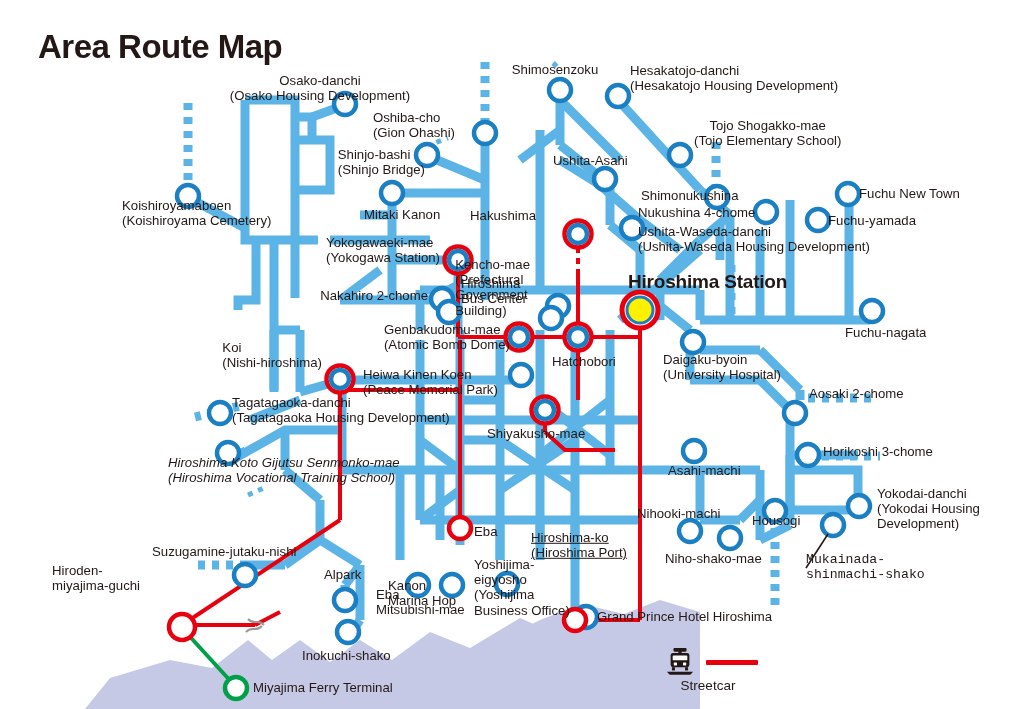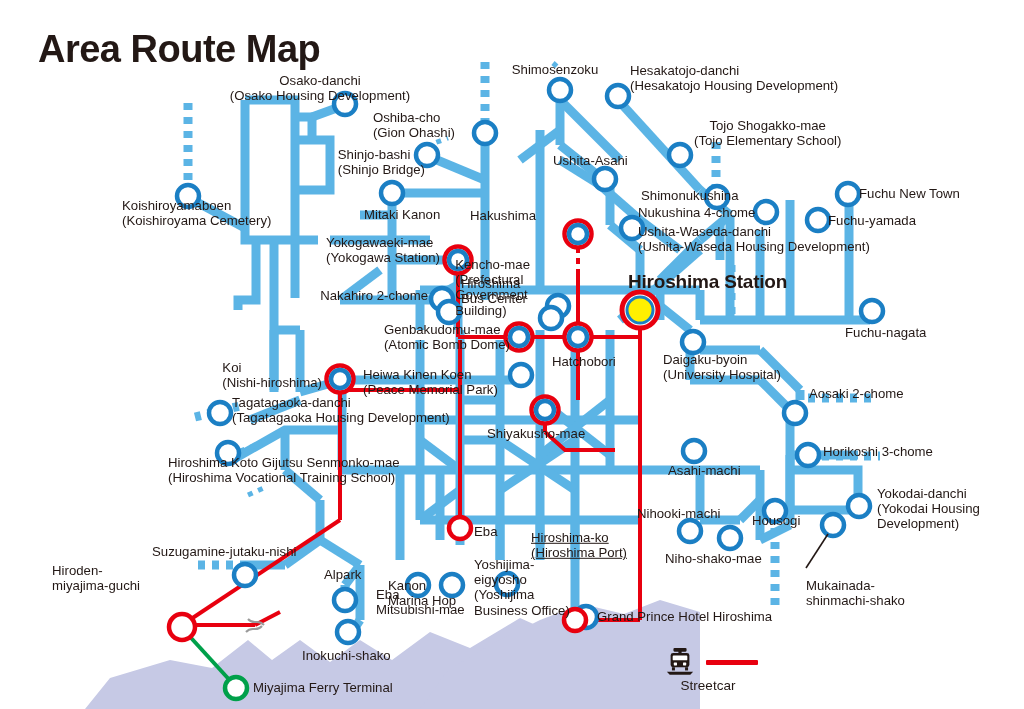--- a/index.html
+++ b/index.html
@@ -13,21 +13,21 @@
     height:709px;
     background:#ffffff;
     overflow:hidden;
   }
   #map-svg{position:absolute;left:0;top:0;width:1024px;height:709px;}
 
   
   #page-title{
     position:absolute;
     left:38px; top:28px;
-    font-size:38px;
+    font-size:33px;
     font-weight:bold;
     letter-spacing:-0.5px;
     color:#231815;
     font-family:"Liberation Sans", sans-serif;
     white-space:nowrap;
   }
 
   
   .stn-label{
     position:absolute;
@@ -372,21 +372,21 @@
       <div class="stn-label anchor-l" style="left: 364px; top: 215px;">Mitaki Kanon</div>
       <div class="stn-label anchor-l" style="left: 122px; top: 213px;">Koishiroyamaboen
 (Koishiroyama Cemetery)</div>
       <div class="stn-label anchor-r" style="left: 440px; top: 250px;">Yokogawaeki-mae
 (Yokogawa Station)</div>
       <div class="stn-label anchor-r" style="left: 428px; top: 296px;">Nakahiro 2-chome</div>
       <div class="stn-label anchor-l" style="left: 461px; top: 291px;">Hiroshima
 Bus Center</div>
       <div class="stn-label anchor-r" style="left: 510px; top: 337px;">Genbakudomu-mae
 (Atomic Bomb Dome)</div>
-      <div class="stn-label anchor-r" style="left: 322px; top: 355px; margin-top: 20px;">Koi
+      <div class="stn-label anchor-r" style="left: 322px; top: 355px;">Koi
 (Nishi-hiroshima)</div>
       <div class="stn-label anchor-l" style="left: 363px; top: 382px;">Heiwa Kinen Koen
 (Peace Memorial Park)</div>
       <div class="stn-label anchor-c" style="left: 555px; top: 70px;">Shimosenzoku</div>
       <div class="stn-label anchor-l" style="left: 630px; top: 78px;">Hesakatojo-danchi
 (Hesakatojo Housing Development)</div>
       <div class="stn-label anchor-l" style="left: 694px; top: 133px; text-align: center;">Tojo Shogakko-mae
 (Tojo Elementary School)</div>
       <div class="stn-label anchor-l" style="left: 553px; top: 161px;">Ushita-Asahi</div>
       <div class="stn-label anchor-l" style="left: 641px; top: 196px;">Shimonukushina</div>
@@ -406,27 +406,27 @@
       <div class="stn-label anchor-l" style="left: 487px; top: 434px;">Shiyakusho-mae</div>
       <div class="stn-label anchor-l" style="left: 663px; top: 367px;">Daigaku-byoin
 (University Hospital)</div>
       <div class="stn-label anchor-l" style="left: 668px; top: 471px;">Asahi-machi</div>
       <div class="stn-label anchor-l" style="left: 809px; top: 394px;">Aosaki 2-chome</div>
       <div class="stn-label anchor-l" style="left: 823px; top: 452px;">Horikoshi 3-chome</div>
       <div class="stn-label anchor-l" style="left: 877px; top: 509px;">Yokodai-danchi
 (Yokodai Housing
 Development)</div>
       <div class="stn-label anchor-l" style="left: 752px; top: 521px;">Housogi</div>
-      <div class="stn-label anchor-l" style="left: 806px; top: 593px;">Mukainada-
+      <div class="stn-label anchor-l" style="left: 806px; top: 567px; font-family: Liberation Mono, monospace;">Mukainada-
 shinmachi-shako</div>
       <div class="stn-label anchor-l" style="left: 665px; top: 559px;">Niho-shako-mae</div>
       <div class="stn-label anchor-l" style="left: 637px; top: 514px;">Nihooki-machi</div>
       <div class="stn-label anchor-l" style="left: 232px; top: 410px;">Tagatagaoka-danchi
 (Tagatagaoka Housing Development)</div>
-      <div class="stn-label anchor-l" style="left: 168px; top: 470px;">Hiroshima Koto Gijutsu Senmonko-mae
+      <div class="stn-label anchor-l" style="left: 168px; top: 470px; font-style: italic;">Hiroshima Koto Gijutsu Senmonko-mae
 (Hiroshima Vocational Training School)</div>
       <div class="stn-label anchor-l" style="left: 152px; top: 552px;">Suzugamine-jutaku-nishi</div>
       <div class="stn-label anchor-r" style="left: 140px; top: 578px;">Hiroden-
 miyajima-guchi</div>
       <div class="stn-label anchor-l" style="left: 253px; top: 688px;">Miyajima Ferry Terminal</div>
       <div class="stn-label anchor-l" style="left: 324px; top: 575px;">Alpark</div>
       <div class="stn-label anchor-l" style="left: 302px; top: 656px;">Inokuchi-shako</div>
       <div class="stn-label anchor-l" style="left: 388px; top: 549px; margin-top: 44px;">Kanon
 Marina Hop</div>
       <div class="stn-label anchor-l" style="left: 376px; top: 602px;">Eba

